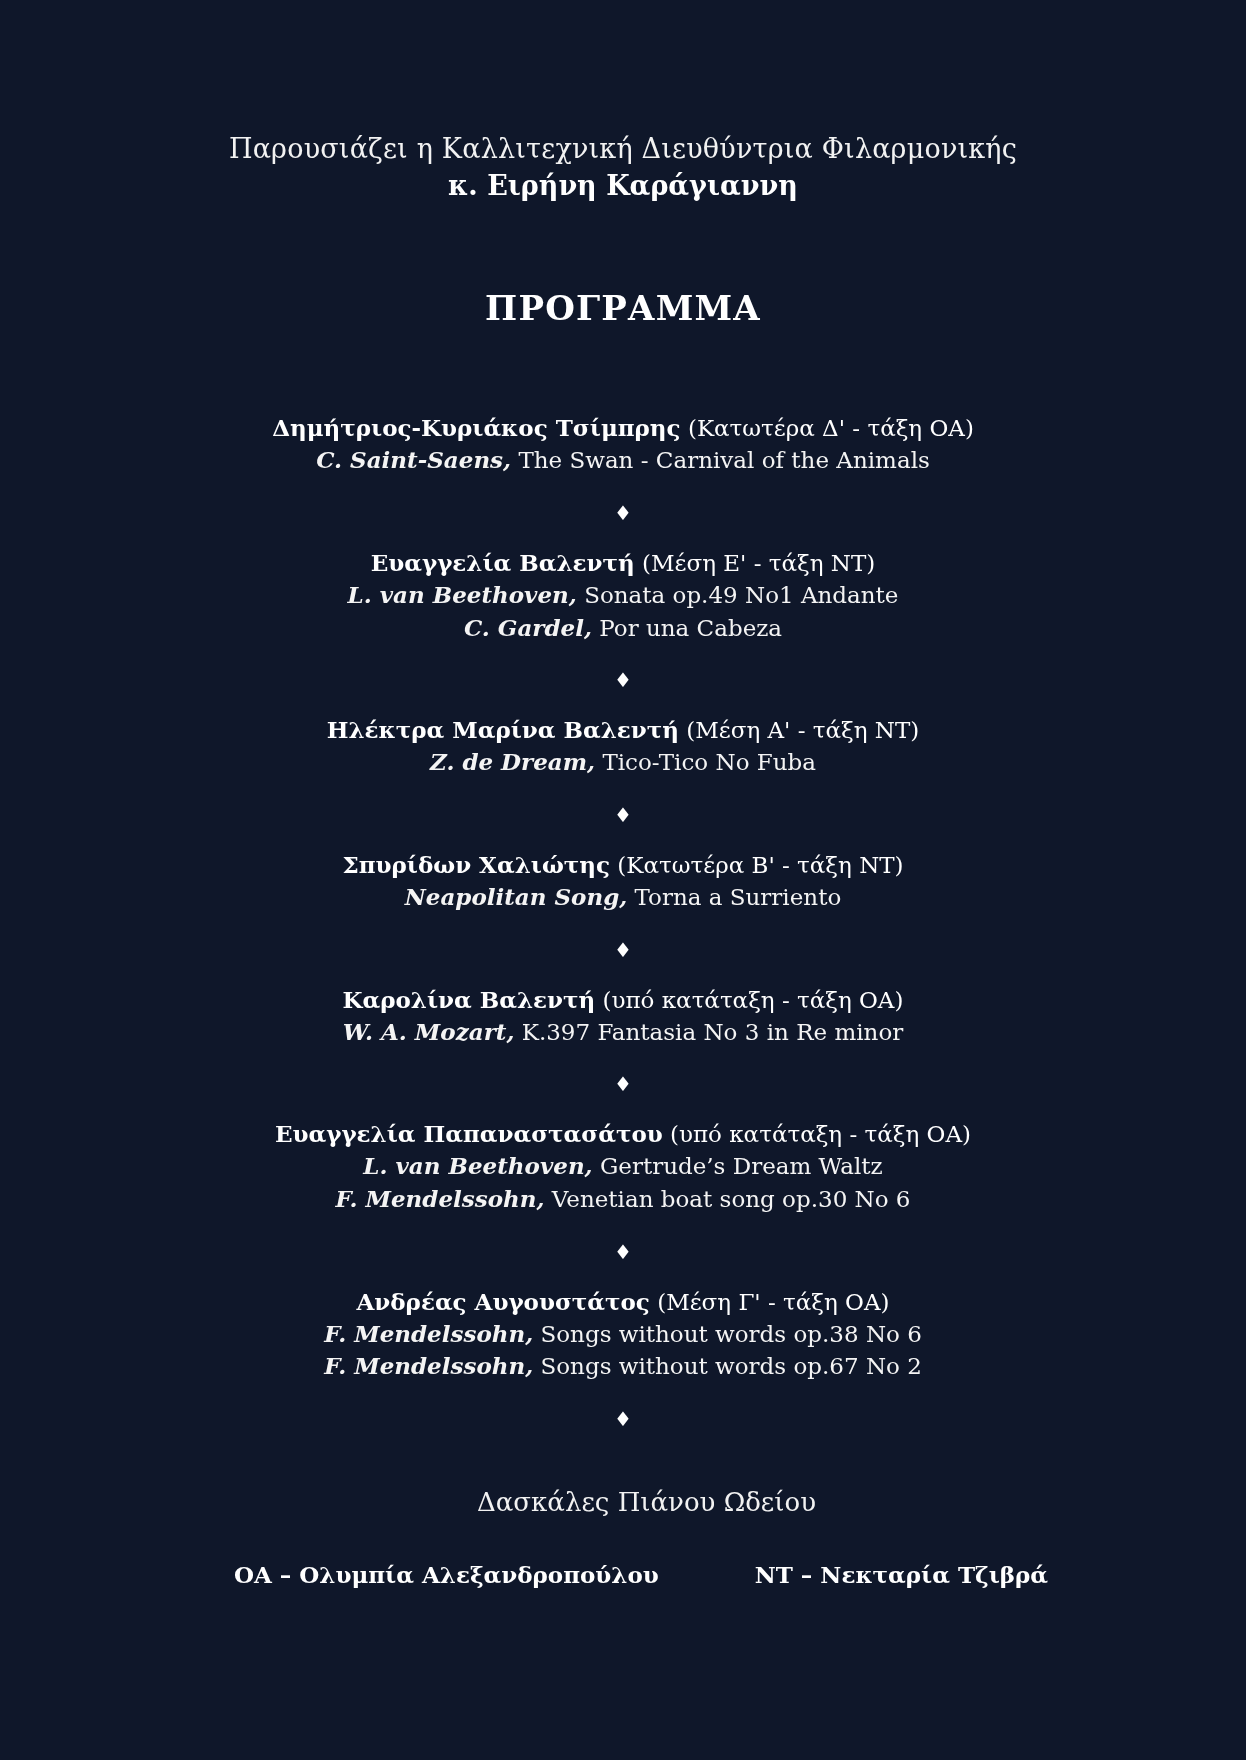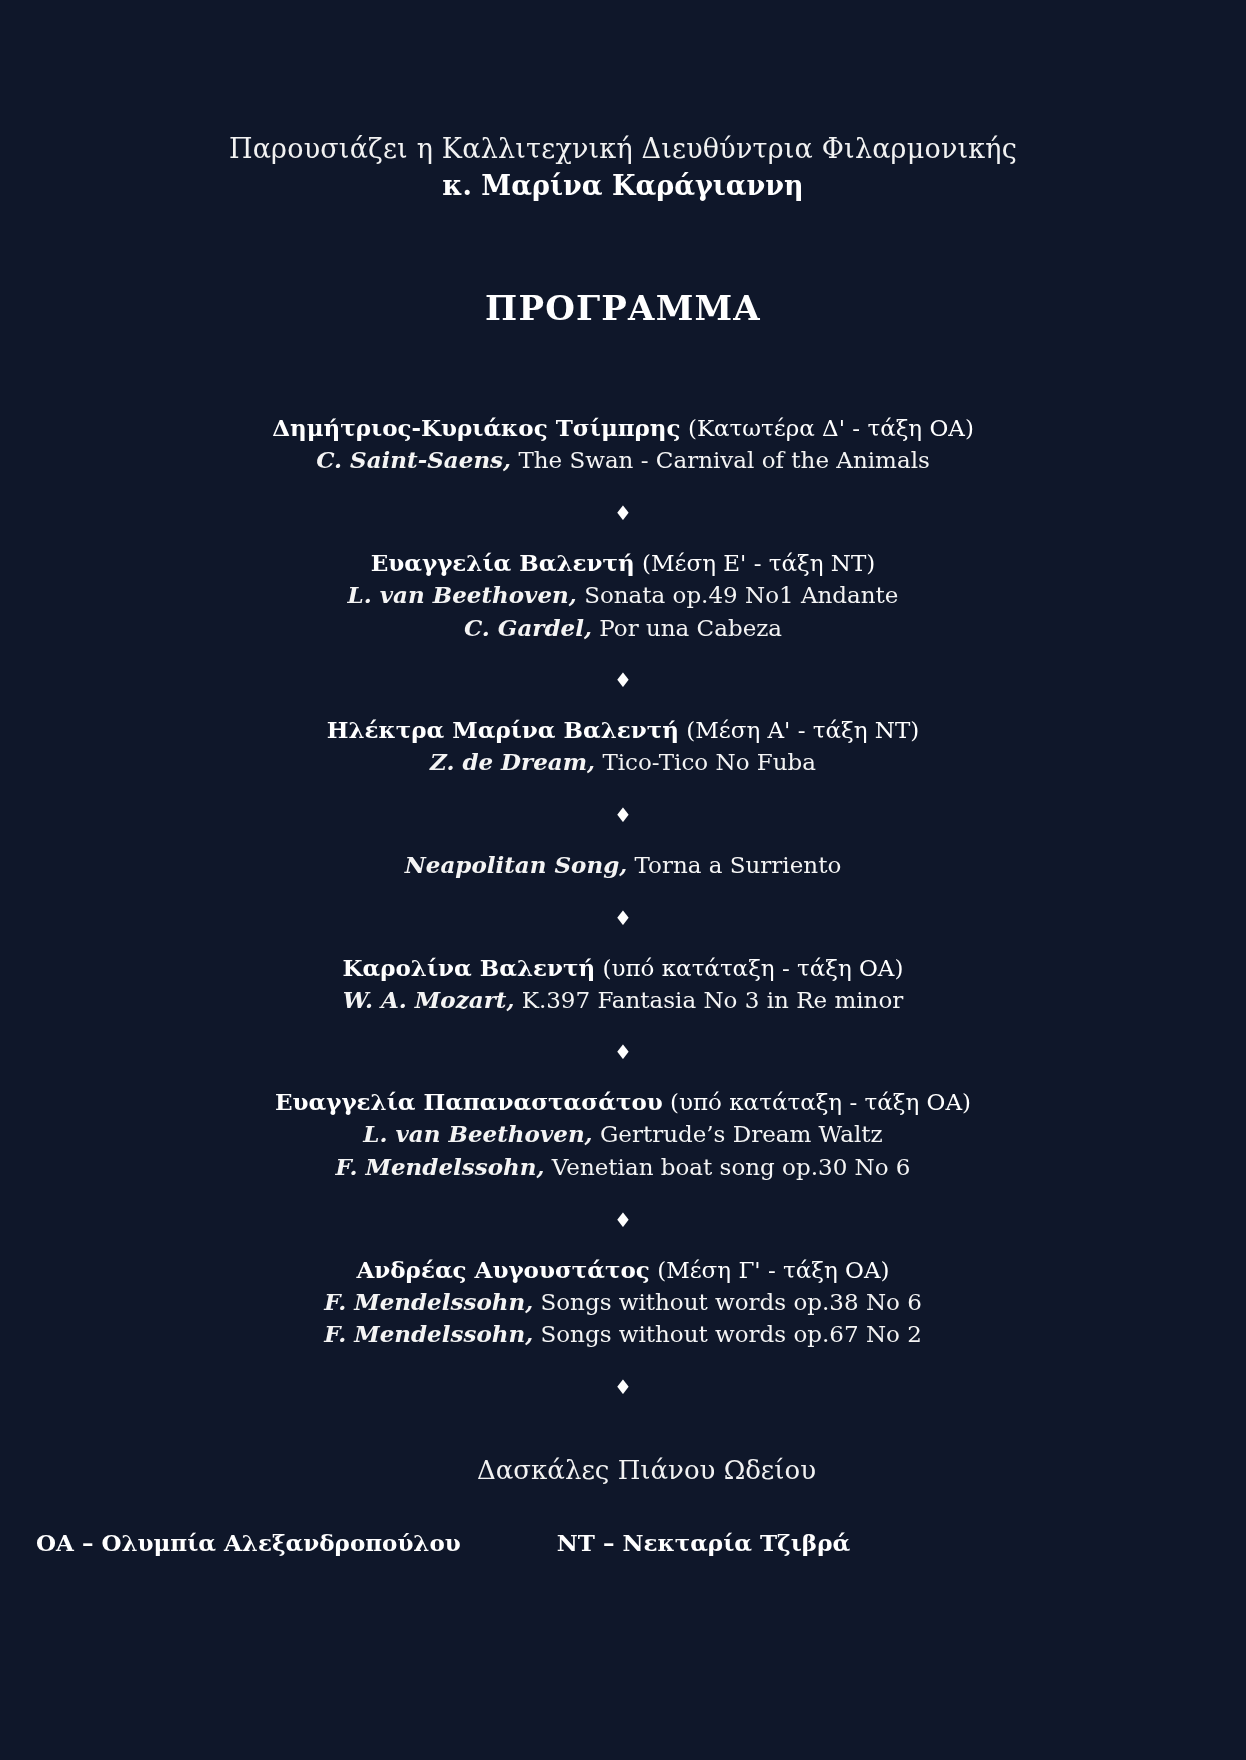--- a/index.html
+++ b/index.html
@@ -97,39 +97,40 @@
 
   .teachers-title {
     margin-top: 58px;
     font-size: 26px;
     color: #f2f2f2;
     padding-left: 47px;
   }
   .teachers-row {
     margin-top: 44px;
     display: flex;
+    justify-content: center;
     gap: 96px;
     font-size: 23px;
     font-weight: bold;
     color: #ffffff;
     margin-left: 36px;
   }
   .teacher {
     white-space: nowrap;
   }
 </style>
 </head>
 <body>
 
 <div class="page">
   <div class="content">
 
     <div class="header">
       <div class="header-line1">Παρουσιάζει η Καλλιτεχνική Διευθύντρια Φιλαρμονικής</div>
-      <div class="header-line2">κ. Μαρίνα Καράγιαννη</div>
+      <div class="header-line2">κ. Ειρήνη Καράγιαννη</div>
     </div>
 
     <div class="program-title">ΠΡΟΓΡΑΜΜΑ</div>
 
     <div class="entries">
         <div class="entry">
           <div class="performer"><span class="name">Δημήτριος-Κυριάκος Τσίμπρης</span> <span class="klass">(Κατωτέρα Δ' - τάξη ΟΑ)</span></div>
           <div class="piece"><span class="composer">C. Saint-Saens,</span> <span class="work">The Swan - Carnival of the Animals</span></div>
         </div>
         <div class="sep">♦</div>
@@ -138,20 +139,21 @@
           <div class="piece"><span class="composer">L. van Beethoven,</span> <span class="work">Sonata op.49 No1 Andante</span></div>
           <div class="piece"><span class="composer">C. Gardel,</span> <span class="work">Por una Cabeza</span></div>
         </div>
         <div class="sep">♦</div>
         <div class="entry">
           <div class="performer"><span class="name">Ηλέκτρα Μαρίνα Βαλεντή</span> <span class="klass">(Μέση Α' - τάξη ΝΤ)</span></div>
           <div class="piece"><span class="composer">Z. de Dream,</span> <span class="work">Tico-Tico No Fuba</span></div>
         </div>
         <div class="sep">♦</div>
         <div class="entry">
+          <div class="performer"><span class="name">Σπυρίδων Χαλιώτης</span> <span class="klass">(Κατωτέρα Β' - τάξη ΝΤ)</span></div>
           <div class="piece"><span class="composer">Neapolitan Song,</span> <span class="work">Torna a Surriento</span></div>
         </div>
         <div class="sep">♦</div>
         <div class="entry">
           <div class="performer"><span class="name">Καρολίνα Βαλεντή</span> <span class="klass">(υπό κατάταξη - τάξη ΟΑ)</span></div>
           <div class="piece"><span class="composer">W. A. Mozart,</span> <span class="work">K.397 Fantasia No 3 in Re minor</span></div>
         </div>
         <div class="sep">♦</div>
         <div class="entry">
           <div class="performer"><span class="name">Ευαγγελία Παπαναστασάτου</span> <span class="klass">(υπό κατάταξη - τάξη ΟΑ)</span></div>

